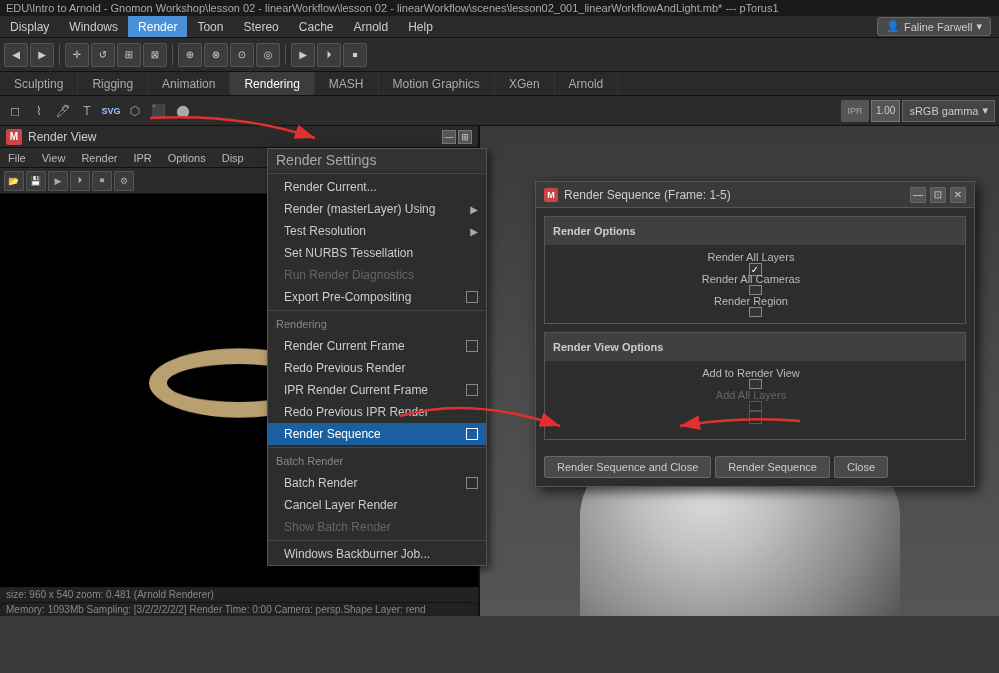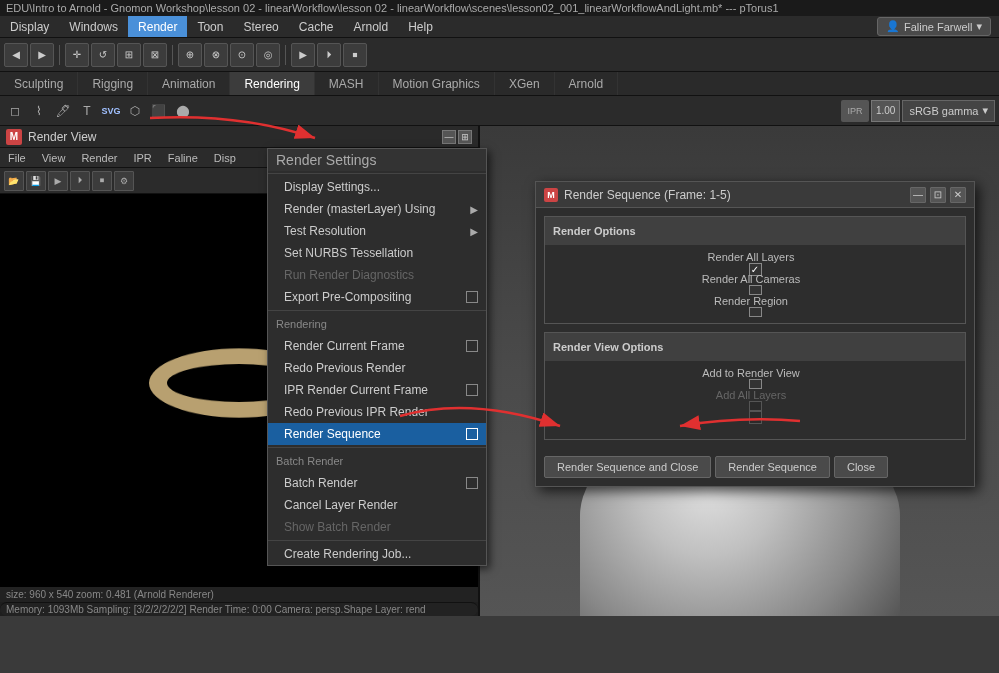--- a/index.html
+++ b/index.html
@@ -529,21 +529,21 @@
       <div style="margin-left:auto;display:flex;gap:2px;">
         <div style="width:14px;height:14px;background:#555;border:1px solid #777;display:flex;align-items:center;justify-content:center;font-size:9px;cursor:pointer;">—</div>
         <div style="width:14px;height:14px;background:#555;border:1px solid #777;display:flex;align-items:center;justify-content:center;font-size:9px;cursor:pointer;">⊞</div>
       </div>
     </div>
     <div id="render-view-menubar">
       <div class="rv-menu">File</div>
       <div class="rv-menu">View</div>
       <div class="rv-menu">Render</div>
       <div class="rv-menu">IPR</div>
-      <div class="rv-menu">Faline</div>
+      <div class="rv-menu">Options</div>
       <div class="rv-menu">Disp</div>
     </div>
     <div id="render-view-toolbar">
       <div class="rv-toolbar-btn">📂</div>
       <div class="rv-toolbar-btn">💾</div>
       <div class="rv-toolbar-btn">▶</div>
       <div class="rv-toolbar-btn">⏵</div>
       <div class="rv-toolbar-btn">⏹</div>
       <div class="rv-toolbar-btn">⚙</div>
       <div style="margin-left:auto;display:flex;align-items:center;gap:2px;">
@@ -565,21 +565,21 @@
 
   <div id="right-panel">
     <div class="viewport-bg"></div>
     <div class="sphere-preview"></div>
   </div>
 
   <div id="render-dropdown">
     <div class="dd-item" style="color:#aaa;font-size:14px;padding-left:8px;background:#333;">Render Settings</div>
     <div class="dd-separator"></div>
     <div class="dd-item">
-      <span>Display Settings...</span>
+      <span>Render Current...</span>
     </div>
     <div class="dd-item">
       <span>Render (masterLayer) Using</span>
       <span class="dd-arrow">▶</span>
     </div>
     <div class="dd-item">
       <span>Test Resolution</span>
       <span class="dd-arrow">▶</span>
     </div>
     <div class="dd-item">
@@ -619,21 +619,21 @@
       <div class="dd-checkbox"></div>
     </div>
     <div class="dd-item">
       <span>Cancel Layer Render</span>
     </div>
     <div class="dd-item disabled">
       <span>Show Batch Render</span>
     </div>
     <div class="dd-separator"></div>
     <div class="dd-item">
-      <span>Create Rendering Job...</span>
+      <span>Windows Backburner Job...</span>
     </div>
   </div>
 
   <div id="render-seq-dialog">
     <div id="dialog-titlebar">
       <div class="dialog-title-icon">M</div>
       <span class="dialog-title-text">Render Sequence (Frame: 1-5)</span>
       <div class="dialog-controls">
         <div class="dialog-ctrl-btn">—</div>
         <div class="dialog-ctrl-btn">⊡</div>

